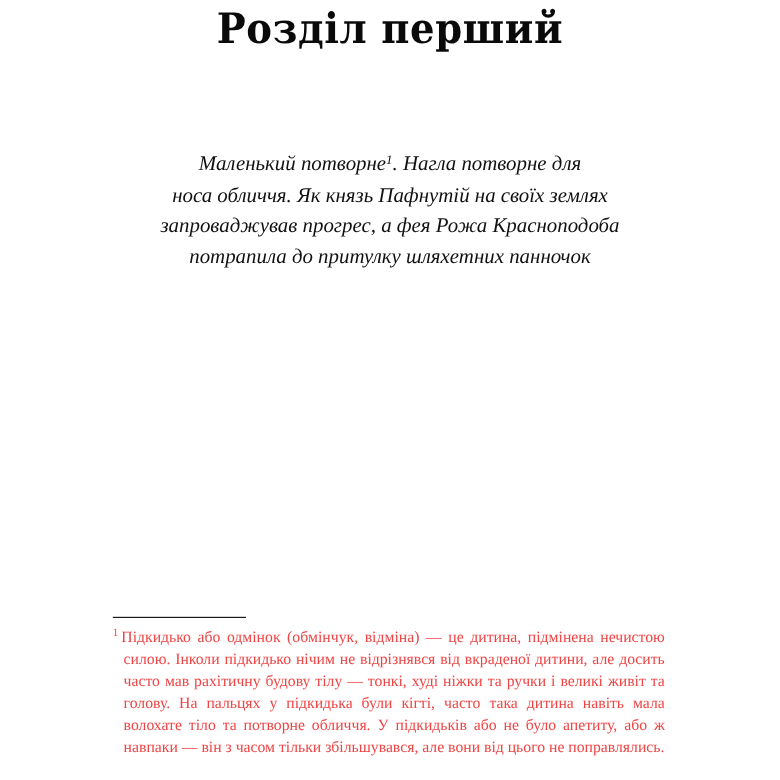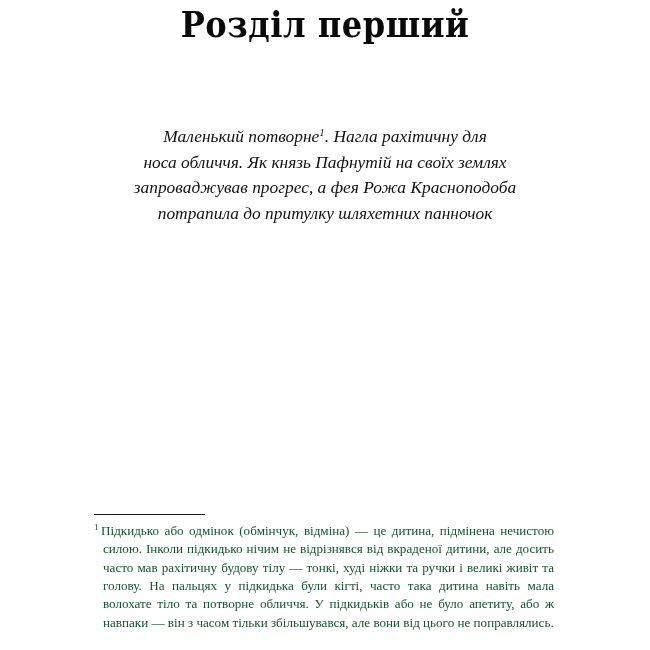--- a/index.html
+++ b/index.html
@@ -79,41 +79,41 @@
     height: 0;
     border-top: 1.3px solid #1a1a1a;
     margin: 0 0 7px 0;
   }
   .footnote-text {
     font-family: "Liberation Serif", "DejaVu Serif", serif;
     font-size: 13.1px;
     line-height: 18.35px;
     text-align: justify;
     text-justify: inter-word;
-    color: #14532d;
+    color: #ef4444;
     padding-left: 9px;
     text-indent: -9px;
     hyphens: manual;
   }
   .footnote-text sup.fn-num {
     font-size: 0.7em;
     vertical-align: 0.5em;
     line-height: 0;
     padding-right: 2.5px;
   }
 </style>
 </head>
 <body>
 
 <div class="page">
 
   <div class="chapter-title">Розділ перший</div>
 
   <div class="subtitle">
-    <span class="sline"><span>Маленький потворне</span><sup class="fn-ref">1</sup><span>. Нагла рахітичну для</span></span>
+    <span class="sline"><span>Маленький потворне</span><sup class="fn-ref">1</sup><span>. Нагла потворне для</span></span>
     <span class="sline">носа обличчя. Як князь Пафнутій на своїх землях</span>
     <span class="sline">запроваджував прогрес, а фея Рожа Красноподоба</span>
     <span class="sline">потрапила до притулку шляхетних панночок</span>
   </div>
 
   <div class="footnote-block">
     <div class="footnote-rule"></div>
     <div class="footnote-text"><sup class="fn-num">1</sup><span>Підкидько або одмінок (обмінчук, відміна) — це дитина, підмінена нечистою силою. Інколи підкидько нічим не відрізнявся від вкраденої дитини, але досить часто мав рахітичну будову тілу — тонкі, худі ніжки та ручки і великі живіт та голову. На пальцях у підкидька були кігті, часто така дитина навіть мала волохате тіло та потворне обличчя. У підкидьків або не було апетиту, або ж навпаки — він з часом тільки збільшувався, але вони від цього не поправлялись.</span></div>
   </div>
 

